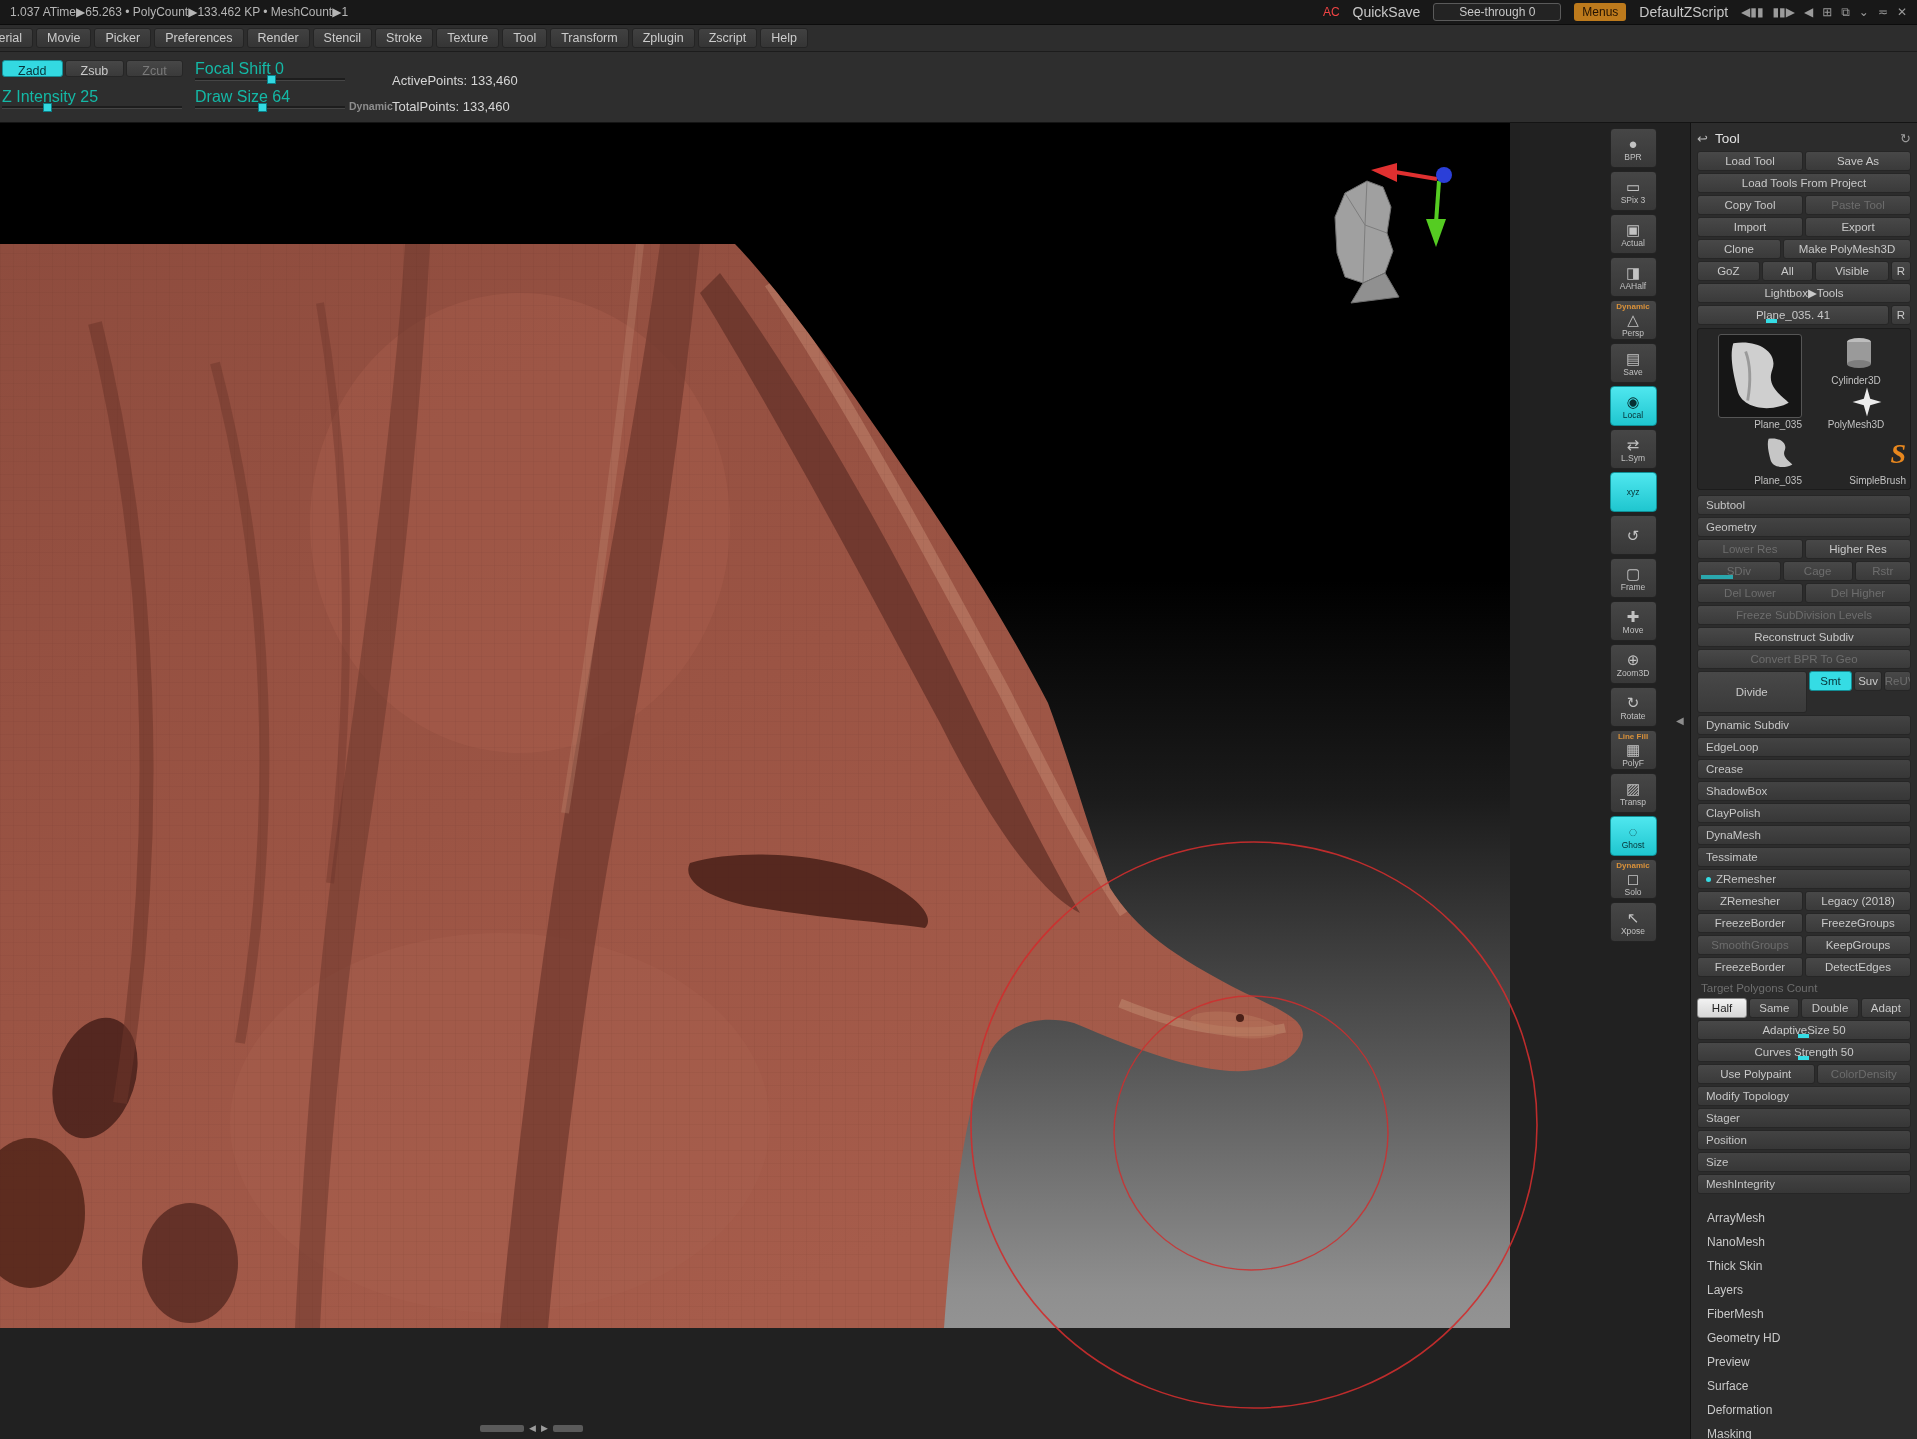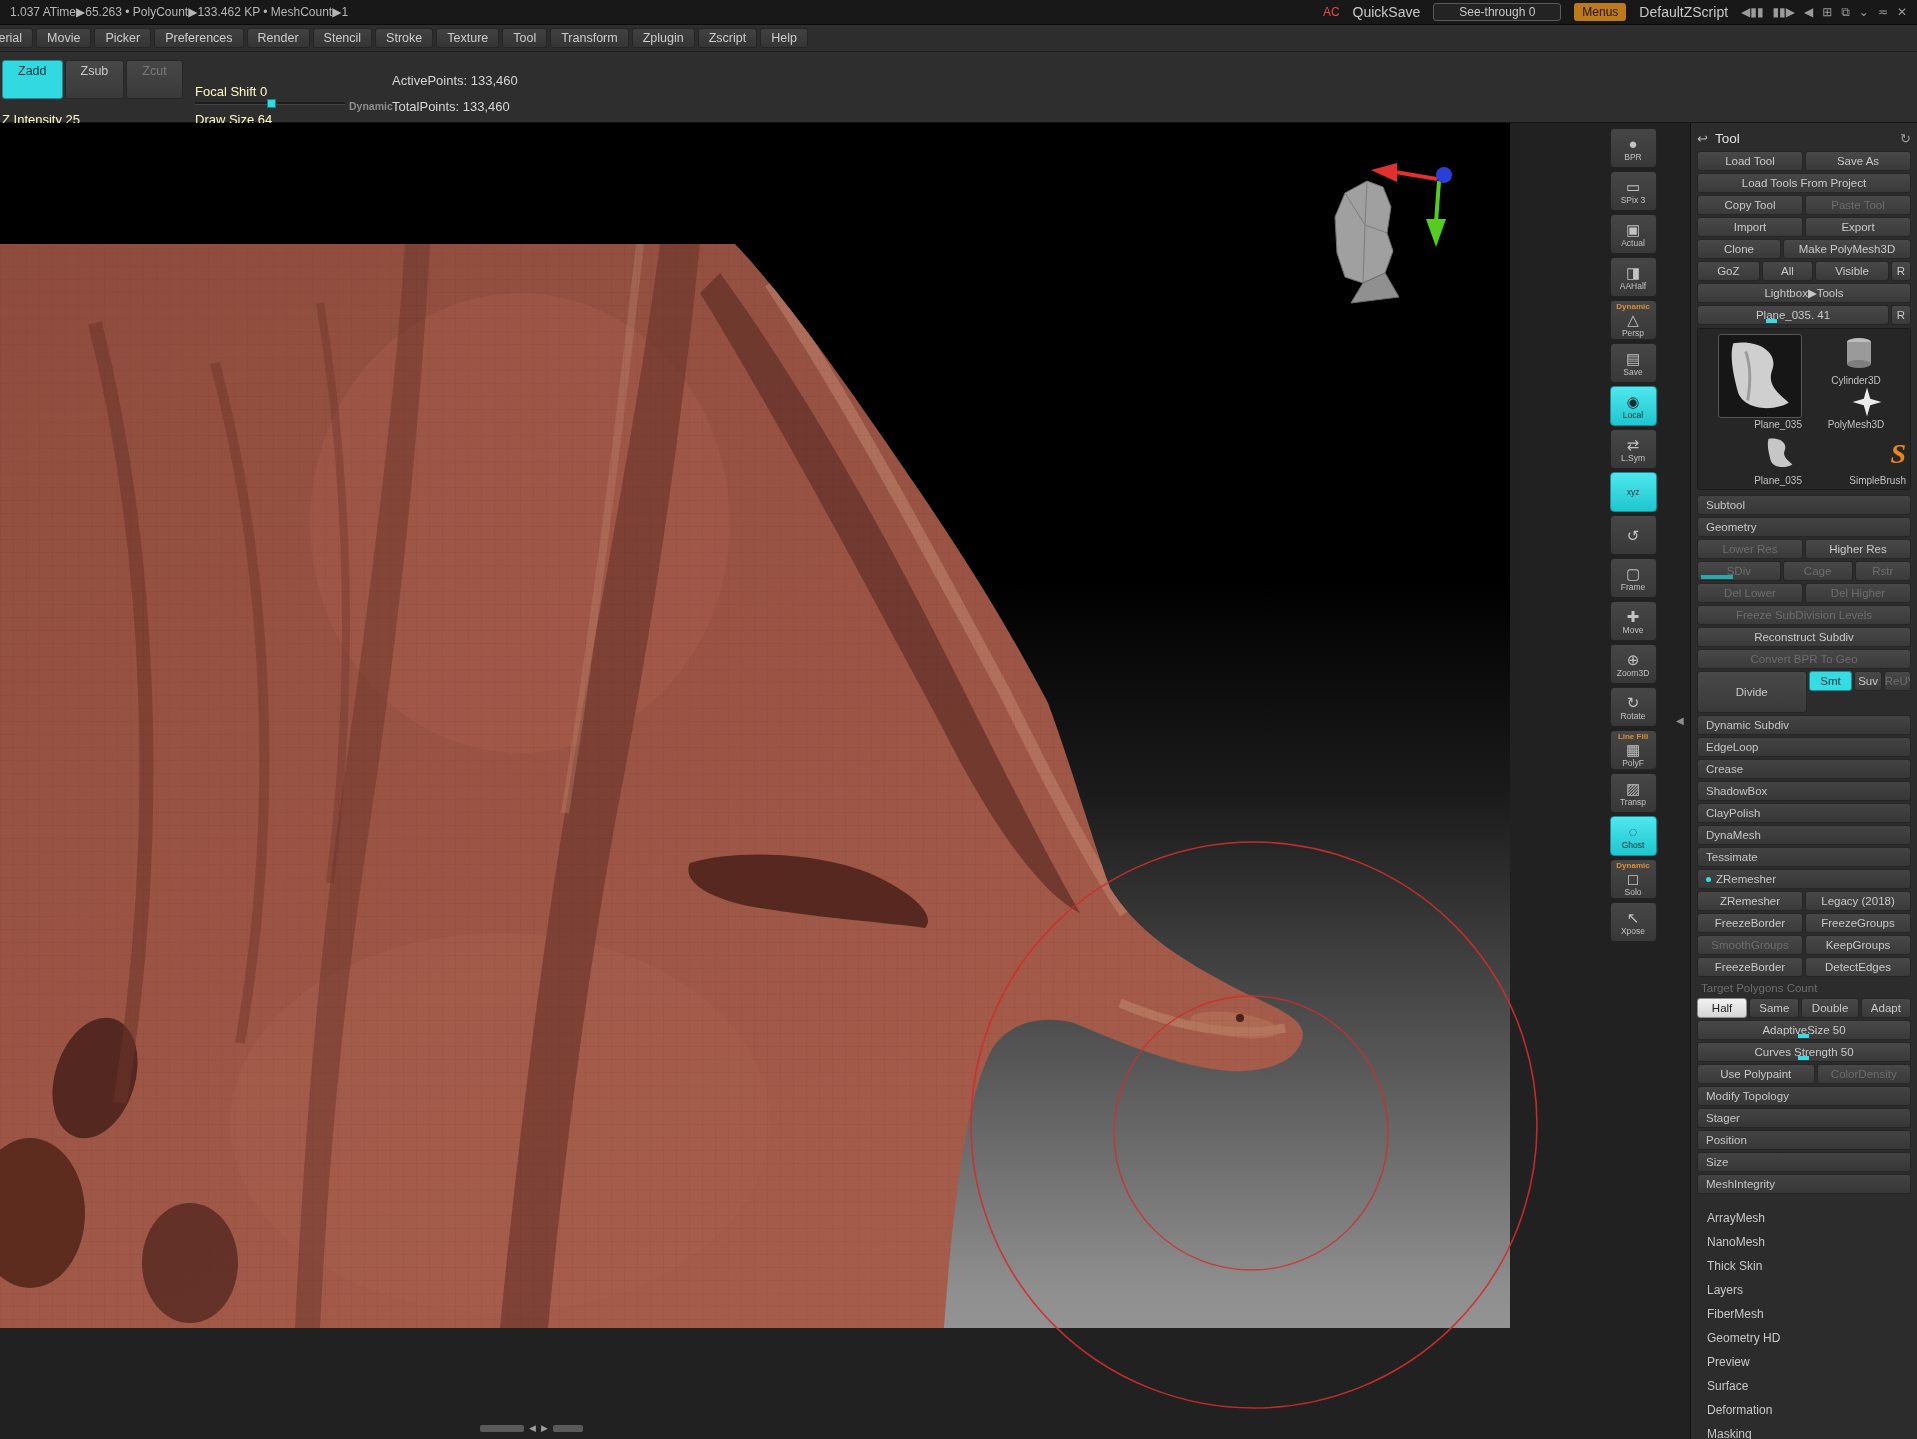--- a/index.html
+++ b/index.html
@@ -18,25 +18,25 @@
   .tb-ico { color:#9b9b9b; font-size:12px; line-height:20px; }
 
   
   .menubar { position:absolute; top:25px; left:0; right:0; height:27px; background:#2d2d2d; display:flex; align-items:center; gap:3px; padding:0 2px; overflow:hidden; border-bottom:1px solid #1c1c1c; }
   .menu-item { background:linear-gradient(#414141,#353535); border:1px solid #242424; border-radius:3px; color:#cccccc; font-size:12.5px; padding:2px 10px; white-space:nowrap; }
   .menubar > div.menu-item:first-of-type { margin-left:-18px; }
 
   
   .topbar { position:absolute; top:52px; left:0; right:0; height:71px; background:#2e2e2e; border-bottom:1px solid #141414; }
   .mode-row { position:absolute; left:2px; top:8px; display:flex; gap:2px; }
-  .mode-btn { height:39px; line-height:20px; padding:0 15px; background:linear-gradient(#474747,#3a3a3a); border:1px solid #262626; border-radius:3px; font-size:12.5px; color:#c9c9c9; }
+  .mode-btn { height:17px; line-height:20px; padding:0 15px; background:linear-gradient(#474747,#3a3a3a); border:1px solid #262626; border-radius:3px; font-size:12.5px; color:#c9c9c9; }
   .mode-btn.cyan { background:#33d9e1; color:#07343a; border-color:#158e96; }
   .mode-btn.dim { color:#7a7a7a; }
   .tslider { position:absolute; }
-  .tslider .lab { font-size:13px; color:#fef9c3; height:15px; white-space:nowrap;margin-top:24px; }
+  .tslider .lab { font-size:16px; color:#14b8a6; height:15px; white-space:nowrap; }
   .tslider .track { position:relative; height:3px; background:#1d1d1d; border-bottom:1px solid #454545; margin-top:3px; }
   .tslider .knob { position:absolute; top:-3px; width:9px; height:9px; background:#33d9e1; border:1px solid #0c7f87; }
   .dyn-label { position:absolute; left:349px; top:48px; font-size:10.5px; font-weight:bold; color:#8d8d8d; }
   .points { position:absolute; font-size:13px; color:#d6d6d6; white-space:nowrap; }
 
   
   .main { position:absolute; top:123px; left:0; right:0; bottom:0; background:#212121; }
   .canvas { position:absolute; left:0; top:0; width:1510px; height:1205px; overflow:hidden;
             background:linear-gradient(180deg,#000 0%,#000 38%,#1b1b1b 56%,#575757 78%,#8f8f8f 97%,#939393 100%); }
   .canvas svg.sculpt { position:absolute; left:0; top:0; }

